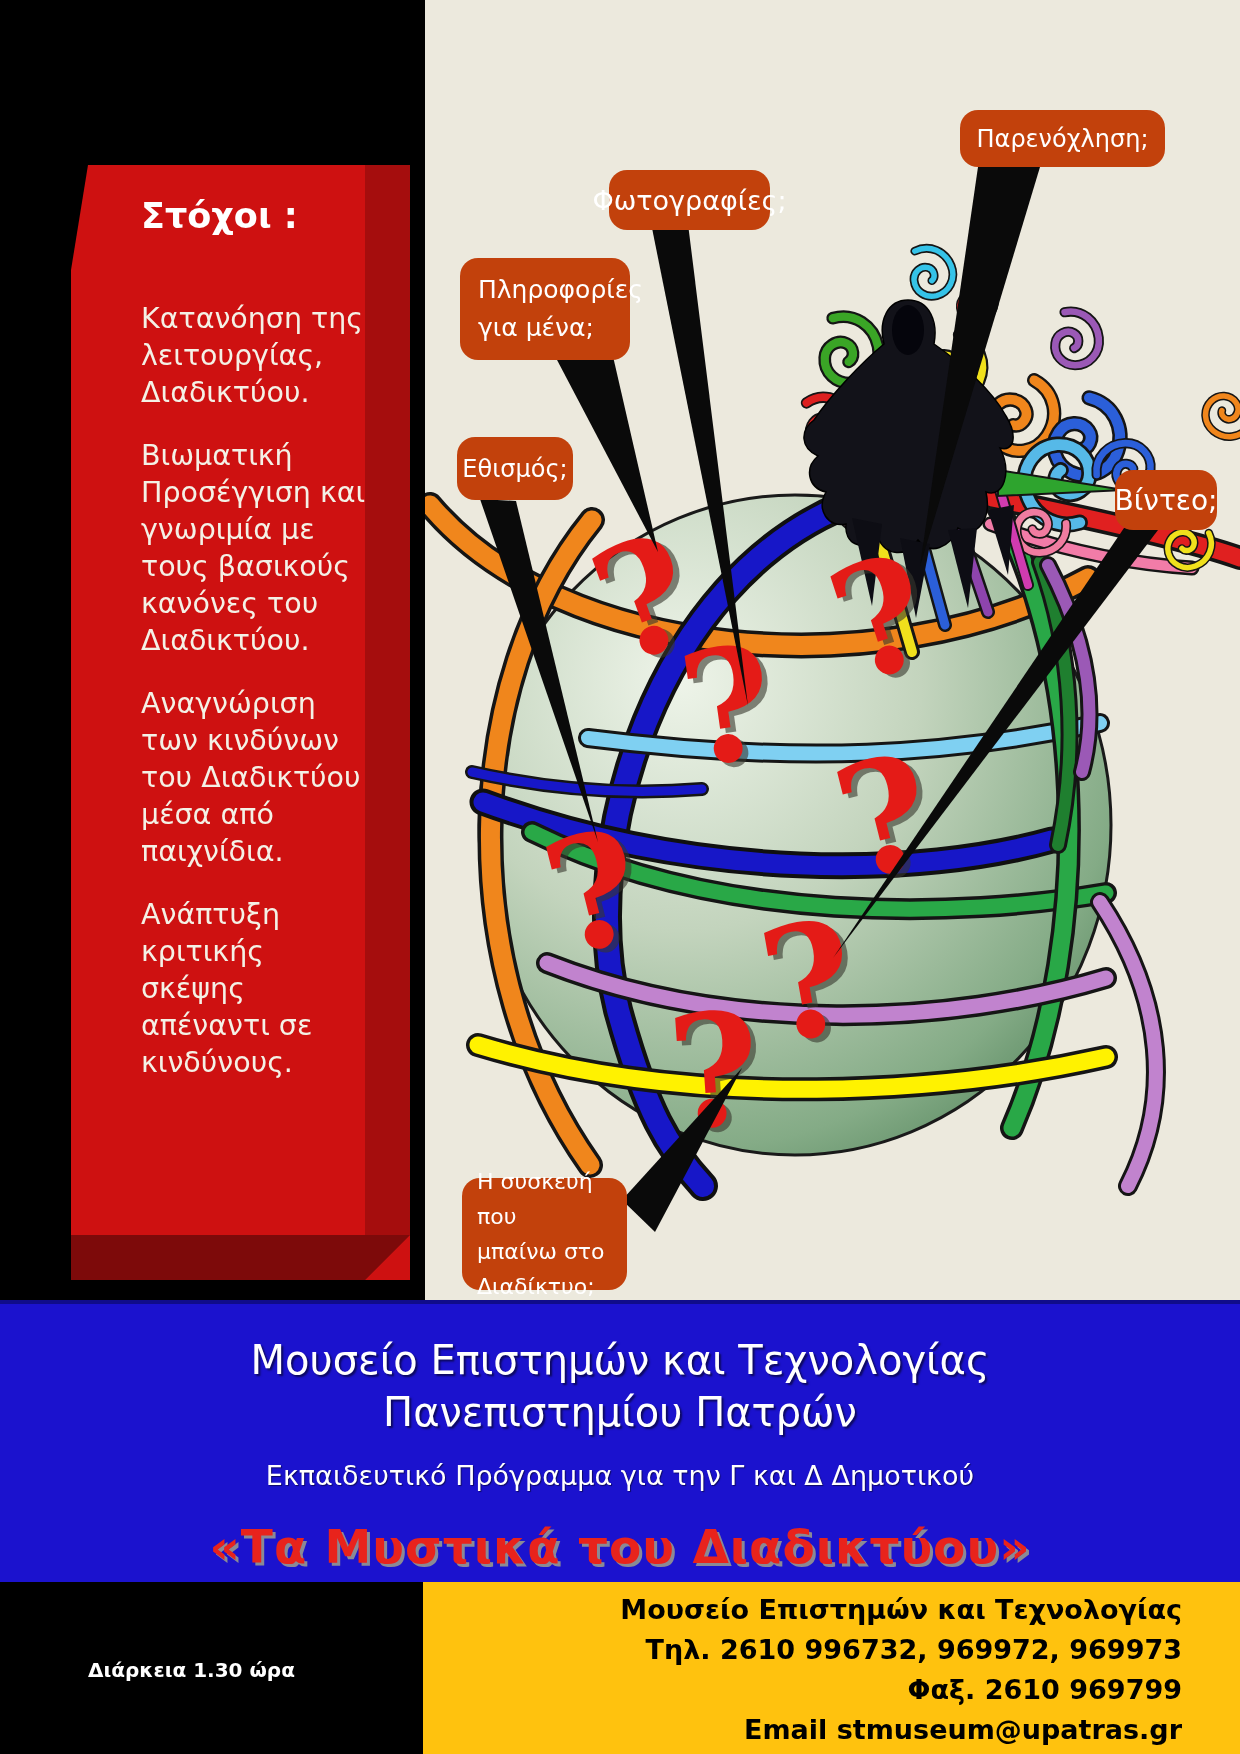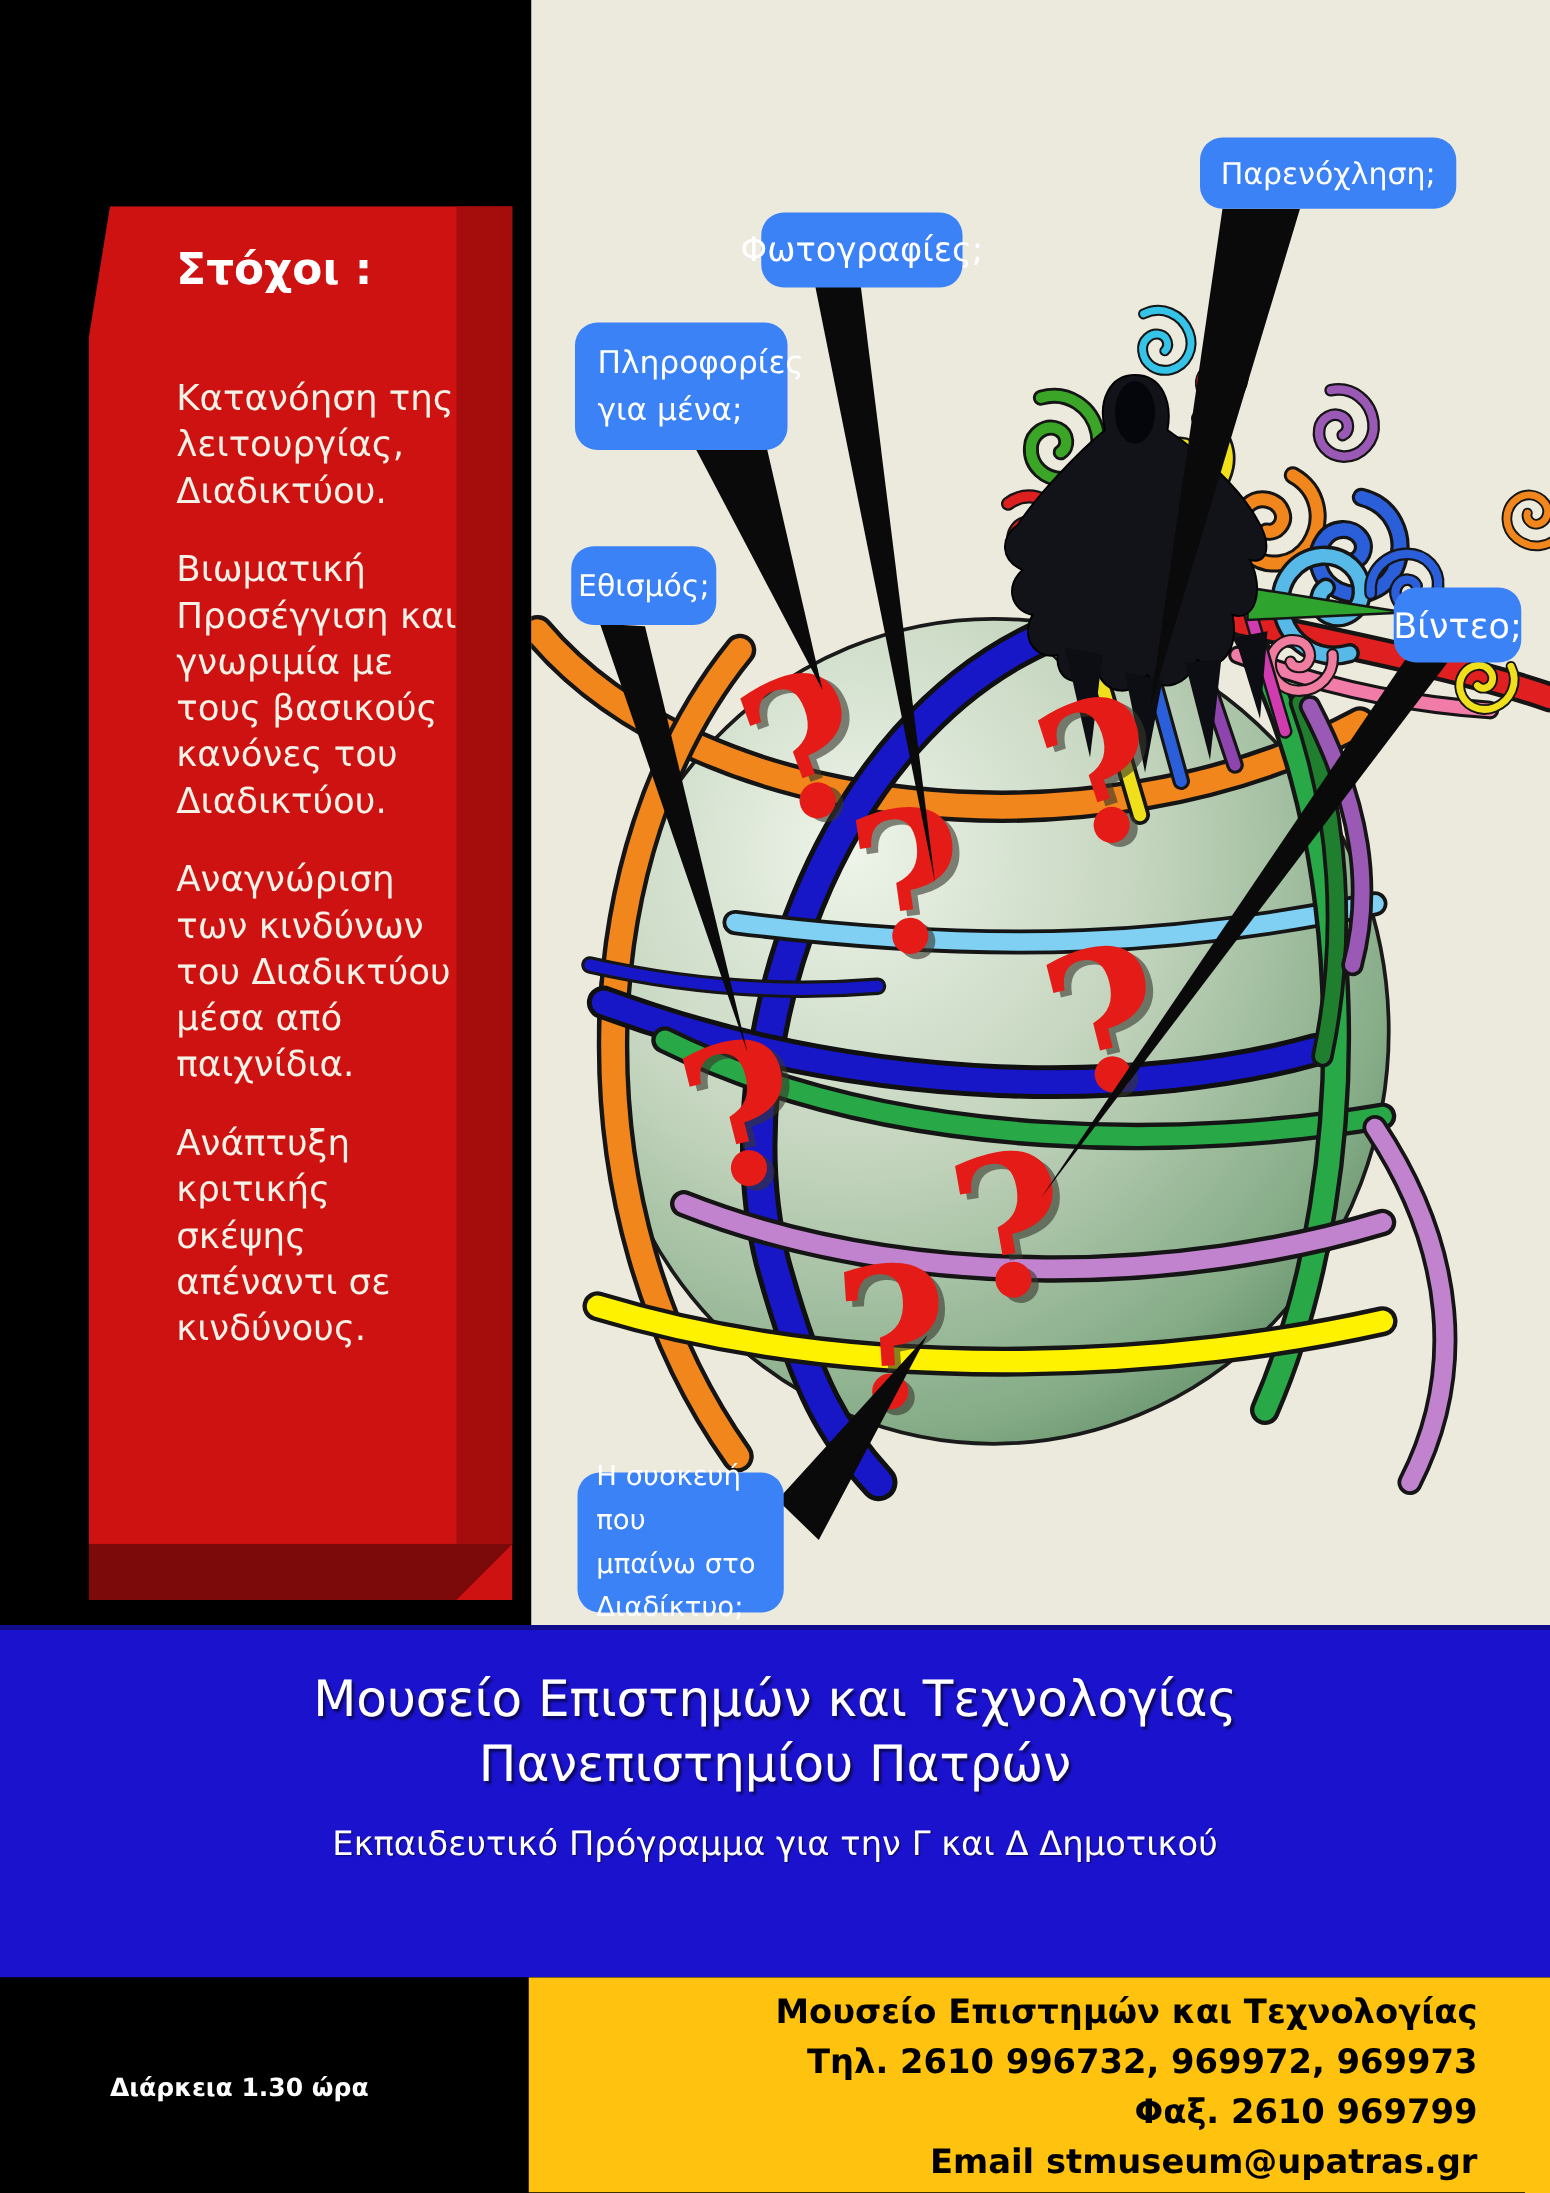--- a/index.html
+++ b/index.html
@@ -22,21 +22,21 @@
             clip-path:polygon(75px 165px,397px 165px,397px 1280px,58px 1280px,58px 270px);}
   .red-right{position:absolute;left:0;top:0;width:425px;height:1300px;background:#A50D0D;
              clip-path:polygon(352px 165px,397px 165px,397px 1235px,352px 1280px);}
   .red-bottom{position:absolute;left:0;top:0;width:425px;height:1300px;background:#7D0A0A;
               clip-path:polygon(58px 1235px,397px 1235px,352px 1280px,58px 1280px);}
   #goals-content{position:absolute;left:128px;top:196px;width:235px;color:#F4F1E6;}
   #goals-heading{font-size:35px;font-weight:bold;color:#FFFFFF;margin-bottom:64px;}
   .goal-item{font-size:28.5px;line-height:37px;white-space:pre-line;margin-bottom:26px;}
 
   
-  .bubble{position:absolute;background:#3b82f6;color:#FFFFFF;border-radius:18px;
+  .bubble{position:absolute;background:#c2410c;color:#FFFFFF;border-radius:18px;
           display:flex;align-items:center;white-space:pre-line;z-index:6;}
   .bubble.center{justify-content:center;text-align:center;}
   #callout-harassment{left:960px;top:110px;width:205px;height:57px;font-size:24px;}
   #callout-photos{left:609px;top:170px;width:161px;height:60px;font-size:27px;}
   #callout-personal-info{left:460px;top:258px;width:170px;height:102px;font-size:25px;
                          line-height:38px;padding-left:18px;box-sizing:border-box;}
   #callout-addiction{left:457px;top:437px;width:116px;height:63px;font-size:24px;}
   #callout-video{left:1115px;top:470px;width:102px;height:60px;font-size:28px;}
   #callout-device{left:462px;top:1178px;width:165px;height:112px;font-size:22px;
                   line-height:35px;padding-left:15px;box-sizing:border-box;}
@@ -257,20 +257,21 @@
 κριτικής σκέψης
 απέναντι σε
 κινδύνους.</div>
   </div>
 </div>
 
 <div class="abs" id="blue-band">
   <div class="museum-line">Μουσείο  Επιστημών και Τεχνολογίας</div>
   <div class="museum-line">Πανεπιστημίου Πατρών</div>
   <div id="program-subtitle">Εκπαιδευτικό Πρόγραμμα για την Γ και Δ Δημοτικού</div>
+  <div id="program-title">«Τα Μυστικά του Διαδικτύου»</div>
 </div>
 
 <div class="abs" id="footer-black"></div>
 <div class="abs" id="duration-label">Διάρκεια  1.30 ώρα</div>
 <div class="abs" id="contact-box">
   <div class="contact-line">Μουσείο Επιστημών και Τεχνολογίας</div>
   <div class="contact-line">Τηλ. 2610 996732, 969972, 969973</div>
   <div class="contact-line">Φαξ. 2610 969799</div>
   <div class="contact-line">Email stmuseum@upatras.gr</div>
 </div>

